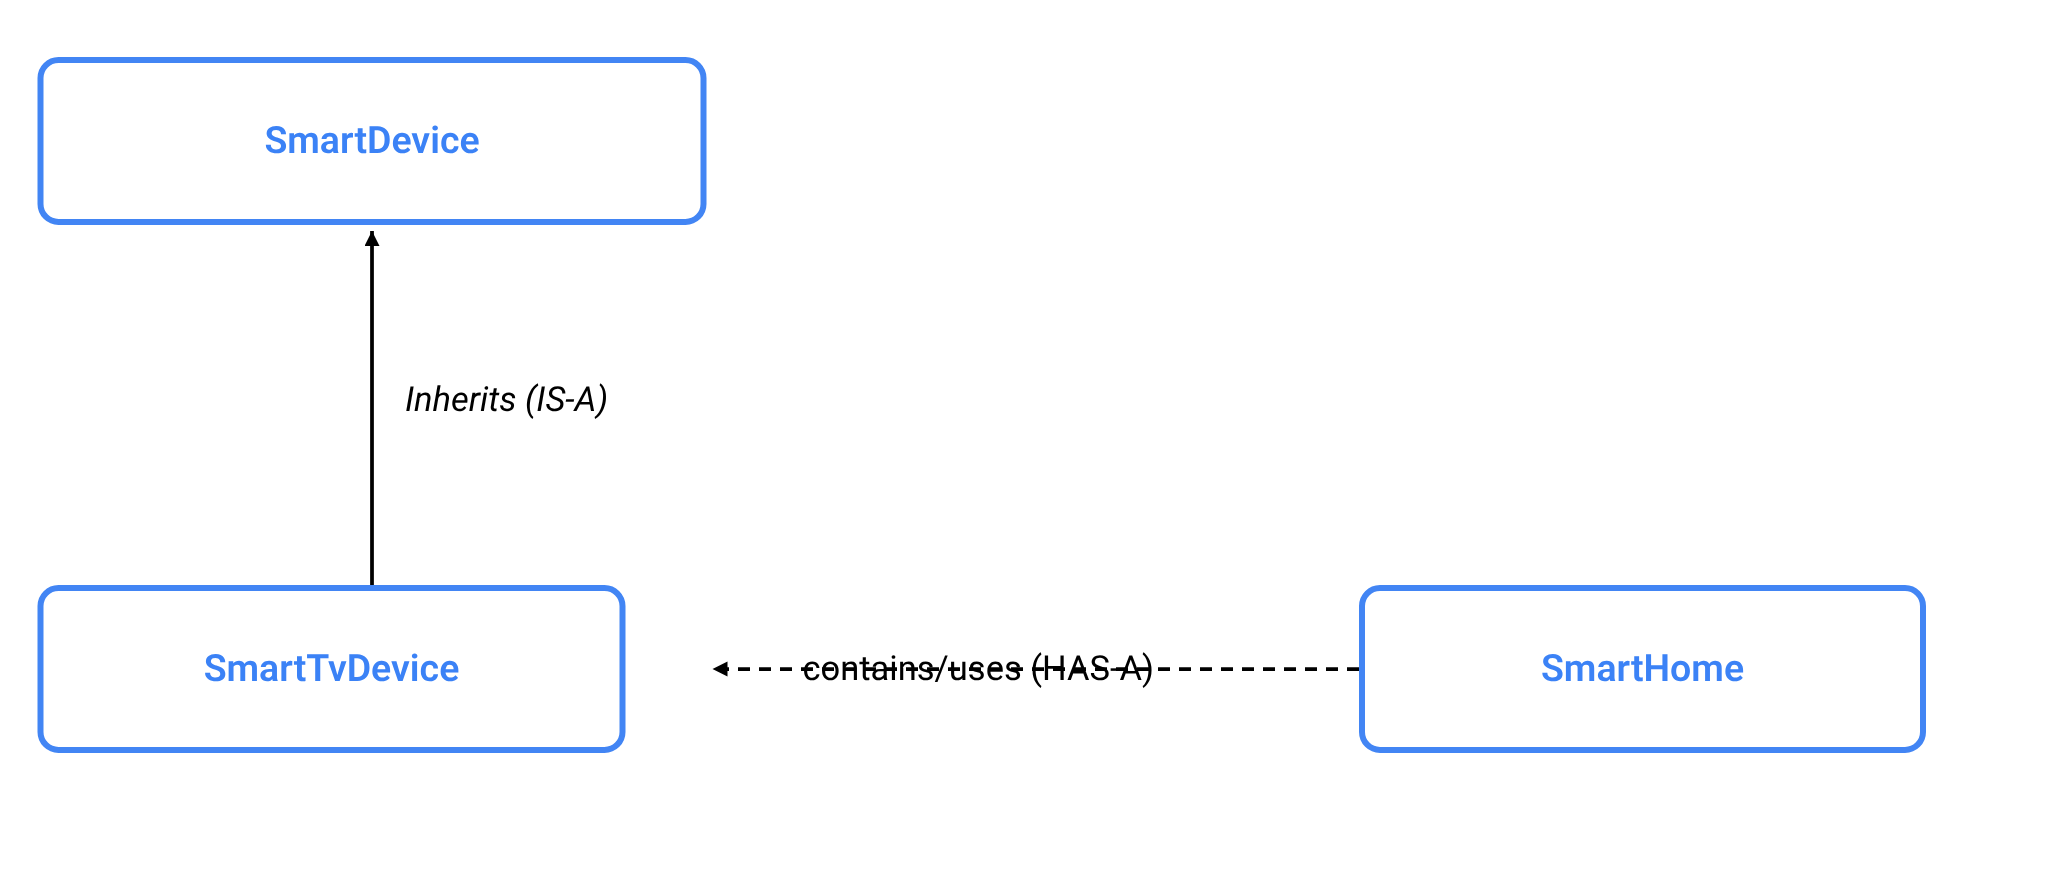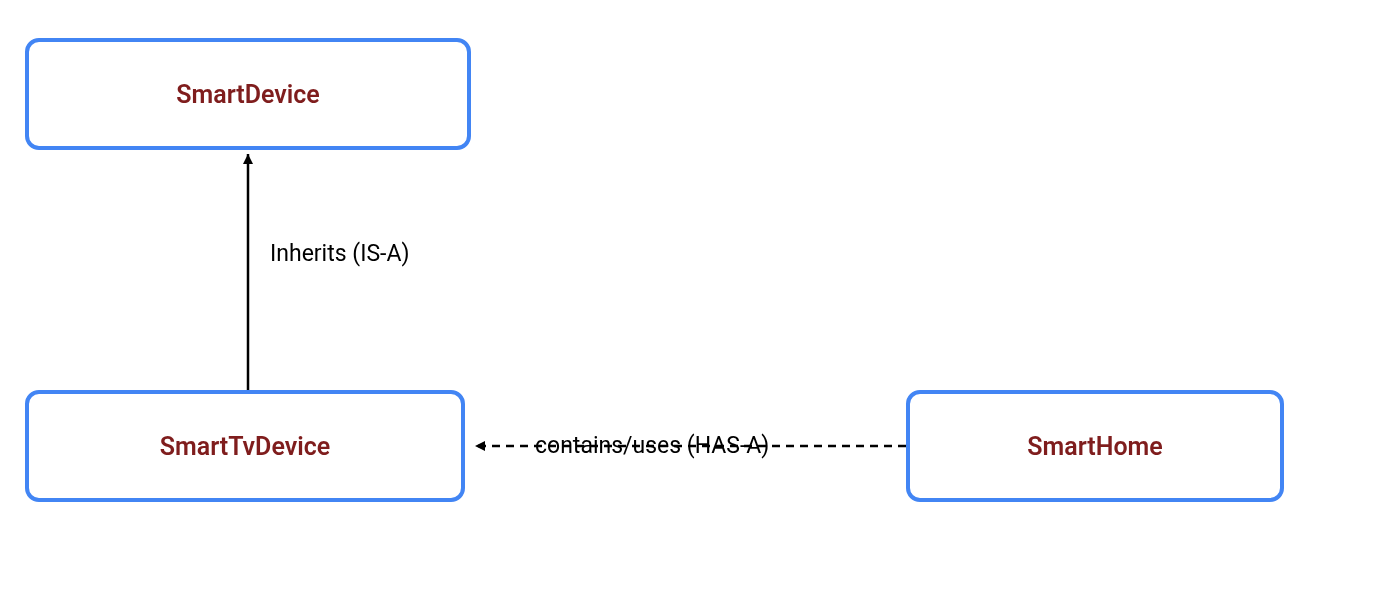--- a/index.html
+++ b/index.html
@@ -17,58 +17,58 @@
     .class-box {
       position: absolute;
       border: 4px solid #4285f4;
       border-radius: 14px;
       background: #ffffff;
       display: flex;
       align-items: center;
       justify-content: center;
       font-size: 25px;
       font-weight: 600;
-      color: #7f1d1d;
+      color: #3b82f6;
     }
     .relationship-label {
       position: absolute;
       font-size: 23px;
       color: #000000;
       white-space: nowrap;
     }
     svg.connector {
       position: absolute;
       overflow: visible;
     }
   </style>
 </head>
 <body>
 
 <div class="class-box" style="left:25px; top:38px; width:446px; height:112px;">
   <span>SmartDevice</span>
 </div>
 
-<div class="class-box" style="left:25px; top:390px; width:440px; height:112px;">
+<div class="class-box" style="left:25px; top:390px; width:392px; height:112px;">
   <span>SmartTvDevice</span>
 </div>
 
 <div class="class-box" style="left:906px; top:390px; width:378px; height:112px;">
   <span>SmartHome</span>
 </div>
 
 <svg class="connector" style="left:0; top:0; width:1377px; height:593px;">
   <defs>
     <marker id="arrowhead-solid" markerWidth="12" markerHeight="12" refX="10" refY="5" orient="auto" markerUnits="userSpaceOnUse">
       <path d="M 0 0 L 10 5 L 0 10 z" fill="#000000"></path>
     </marker>
   </defs>
   <line x1="248" y1="390" x2="248" y2="154" stroke="#000000" stroke-width="2.5" marker-end="url(#arrowhead-solid)"></line>
 </svg>
 
-<div class="relationship-label" style="left:270px; top:240px;">Inherits (IS-A)</div>
+<div class="relationship-label" style="left:270px; top:253px;font-style:italic;">Inherits (IS-A)</div>
 
 <svg class="connector" style="left:0; top:0; width:1377px; height:593px;">
   <defs>
     <marker id="arrowhead-dashed" markerWidth="12" markerHeight="12" refX="10" refY="5" orient="auto" markerUnits="userSpaceOnUse">
       <path d="M 0 0 L 10 5 L 0 10 z" fill="#000000"></path>
     </marker>
   </defs>
   <line x1="906" y1="446" x2="475" y2="446" stroke="#000000" stroke-width="2.5" stroke-dasharray="8,6" marker-end="url(#arrowhead-dashed)"></line>
 </svg>
 

